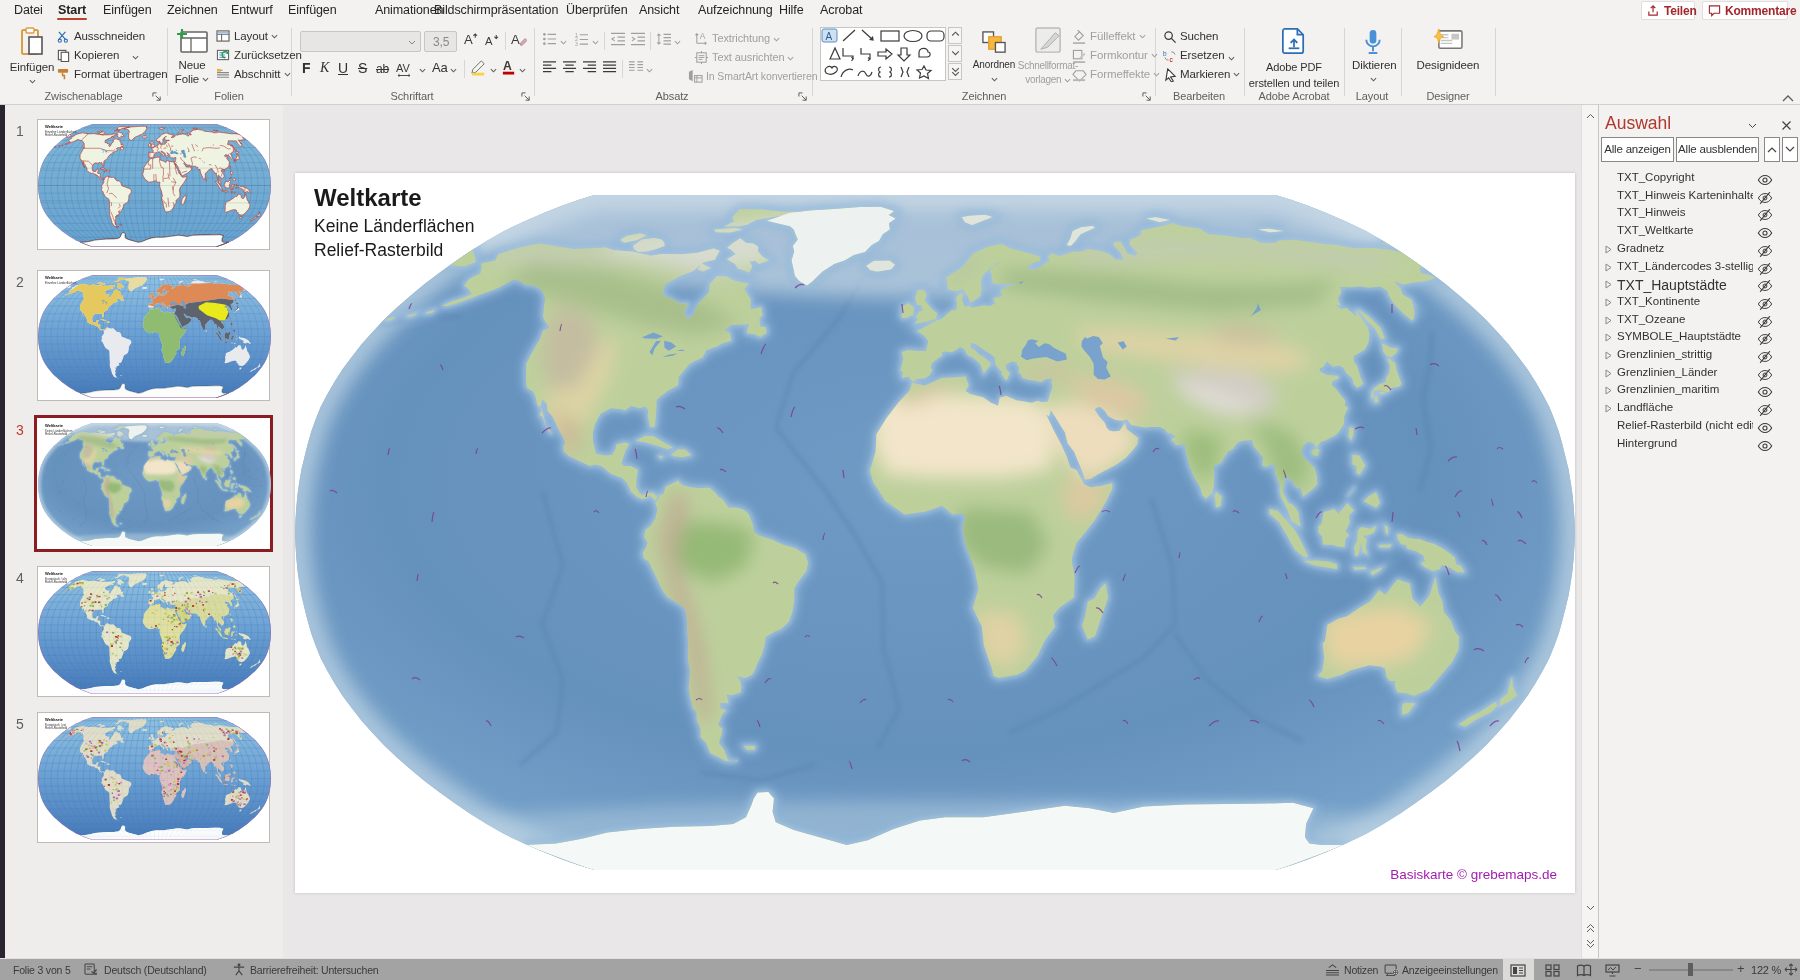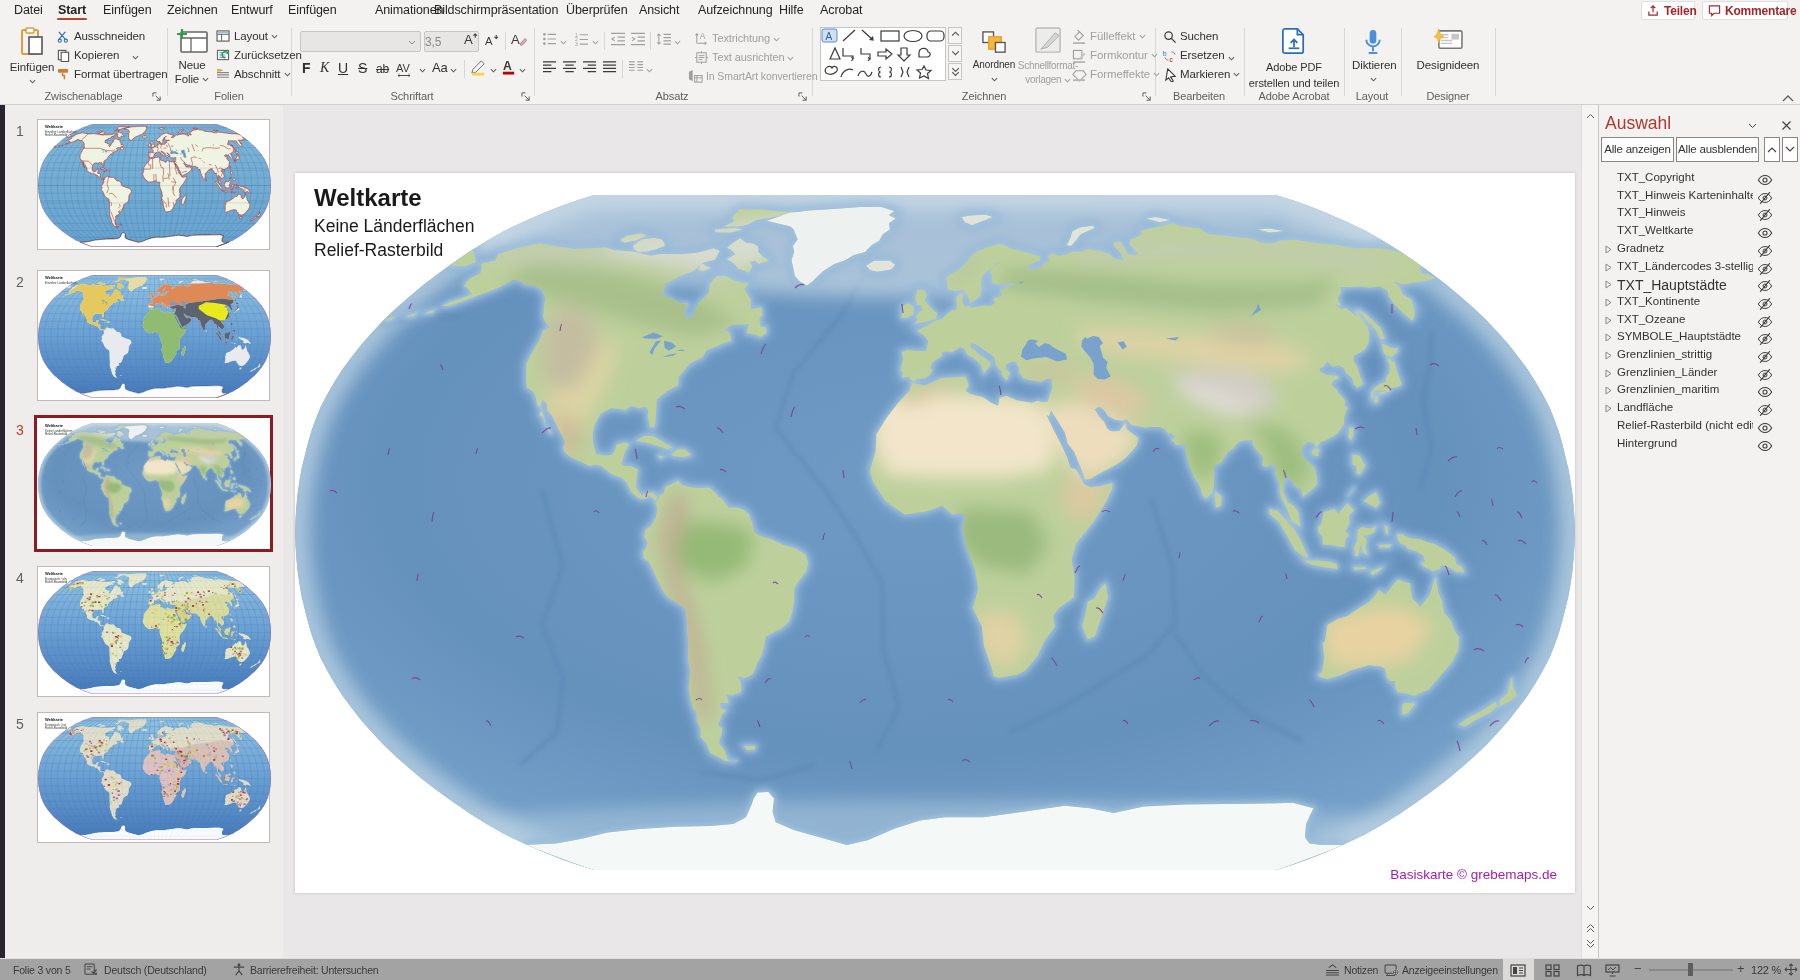--- a/index.html
+++ b/index.html
@@ -146,21 +146,21 @@
           <rect x="1" y="1" width="4" height="3" fill="#f0b13c"></rect>
         </svg></span>
       <span class="rtext" style="left:234px;top:46px">Abschnitt <svg class="caret" viewBox="0 0 8 5">
           <path d="M1 1l3 3 3-3" stroke="#605e5c" stroke-width="1.2" fill="none"></path>
         </svg></span>
       <div class="combo" style="left:300px;top:9px;width:121px">
         <svg class="abs" style="right:4px;top:8px" width="8" height="5" viewBox="0 0 8 5">
           <path d="M1 1l3 3 3-3" stroke="#888" fill="none"></path>
         </svg>
       </div>
-      <div class="combo" style="left:424px;top:9px;width:55px;color:#8a8886;font-size:12px;padding:3px 0 0 0">3,5</div>
+      <div class="combo" style="left:424px;top:9px;width:33px;color:#8a8886;font-size:12px;padding:3px 0 0 8px">3,5</div>
       <span class="abs" style="left:463px;top:10px"><svg width="16" height="15" viewBox="0 0 17 16">
           <text x="1" y="13" font-size="14" font-family="Liberation Sans" fill="#3b3a39">A</text>
           <path d="M13 6V2M11 4l2-2 2 2" stroke="#3b3a39" stroke-width="1.1" fill="none"></path>
         </svg></span>
       <span class="abs" style="left:484px;top:11px"><svg width="16" height="15" viewBox="0 0 17 16">
           <text x="1" y="13" font-size="12" font-family="Liberation Sans" fill="#3b3a39">A</text>
           <path d="M13 2v4M11 4l2 2 2-2" stroke="#3b3a39" stroke-width="1.1" fill="none"></path>
         </svg></span>
       <div class="gsep" style="left:505px;top:10px;height:18px"></div>
       <span class="abs" style="left:510px;top:10px"><svg width="17" height="15" viewBox="0 0 18 16">

